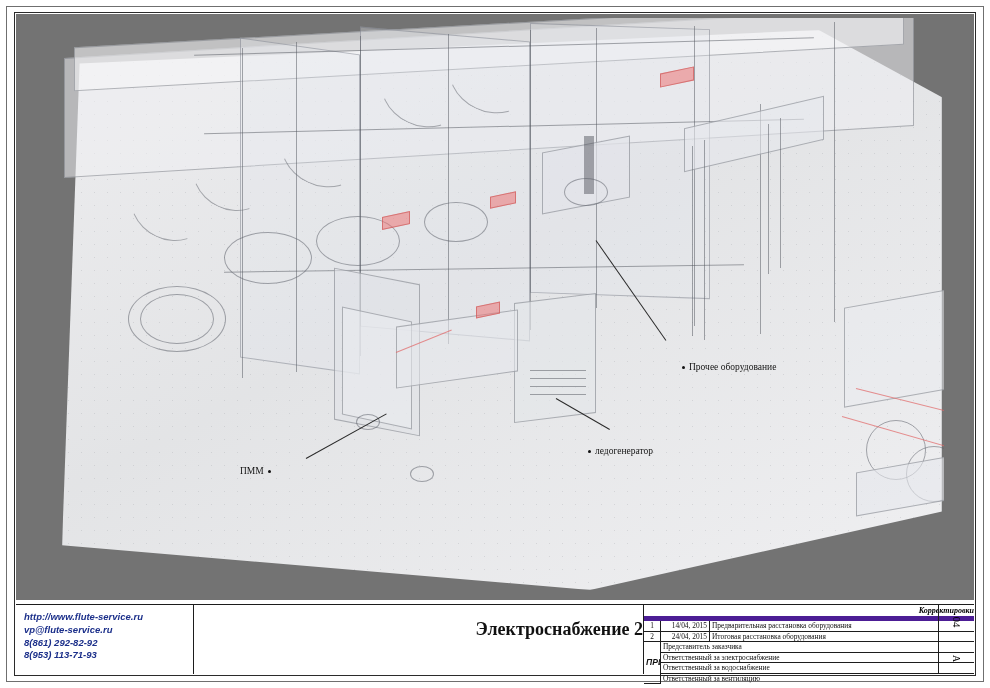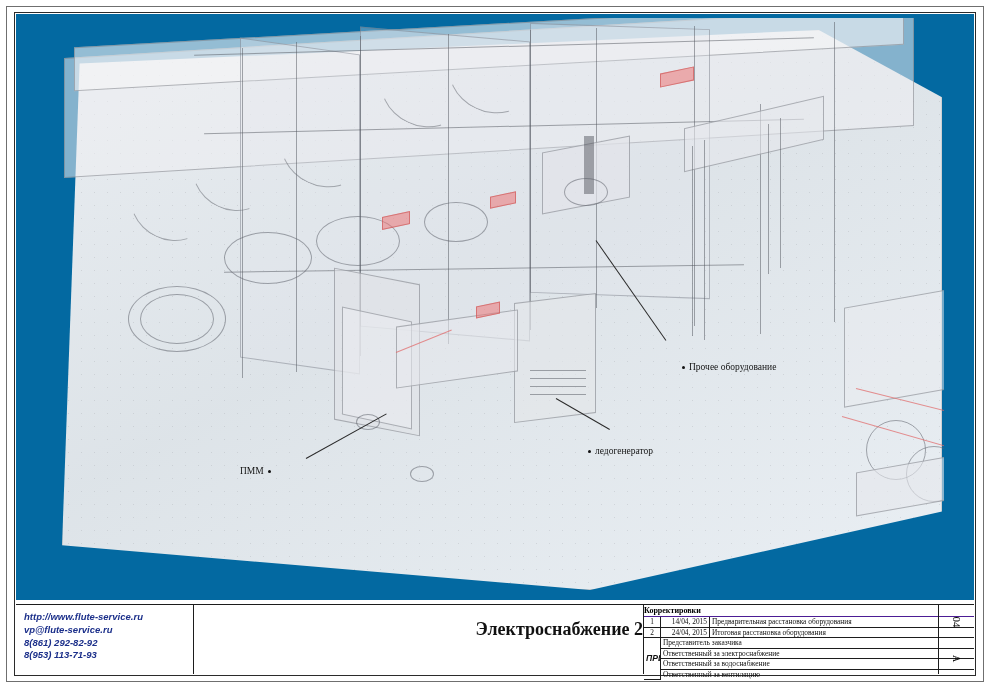--- a/index.html
+++ b/index.html
@@ -40,21 +40,21 @@
     box-sizing: border-box;
   }
   
   .render-area {
     position: absolute;
     left: 16px;
     top: 14px;
     width: 958px;
     height: 586px;
     overflow: hidden;
-    background: #0369a1;
+    background: #737373;
   }
   .render-inner {
     position: absolute;
     left: 28px;
     top: 4px;
     width: 900px;
     height: 578px;
     overflow: hidden;
   }
   
@@ -241,26 +241,27 @@
   }
   .tb-right {
     width: 330px;
     position: relative;
     box-sizing: border-box;
     display: flex;
     flex-direction: column;
   }
   .rev-head {
     height: 11px;
-    border-bottom: 1px solid #4c1d95;
-    text-align: left;
+    border-bottom: 5px solid #4c1d95;
+    text-align: right;
     font-family: "Liberation Serif", serif;
     font-weight: bold;
     font-size: 8px;
     line-height: 11px;
+    font-style: italic;
   }
   .rev-table {
     width: 100%;
     border-collapse: collapse;
     font-family: "Liberation Serif", serif;
     font-size: 7.4px;
     color: #111;
     table-layout: fixed;
   }
   .rev-table td {

